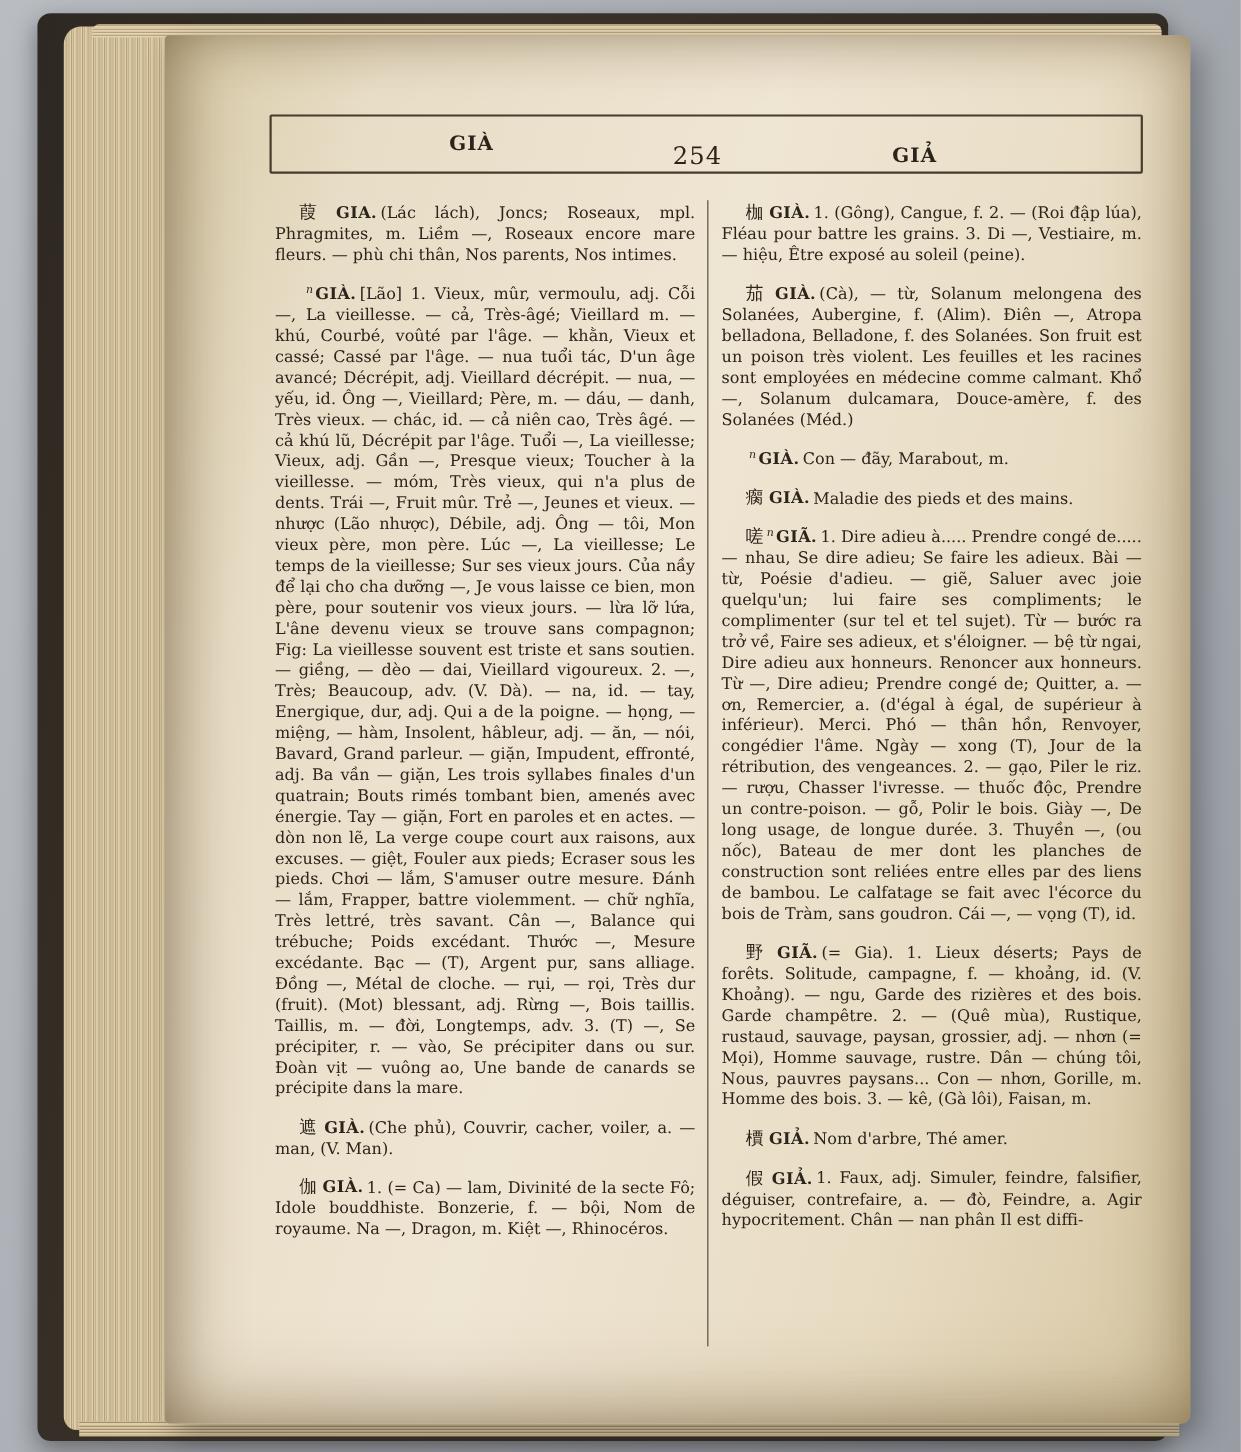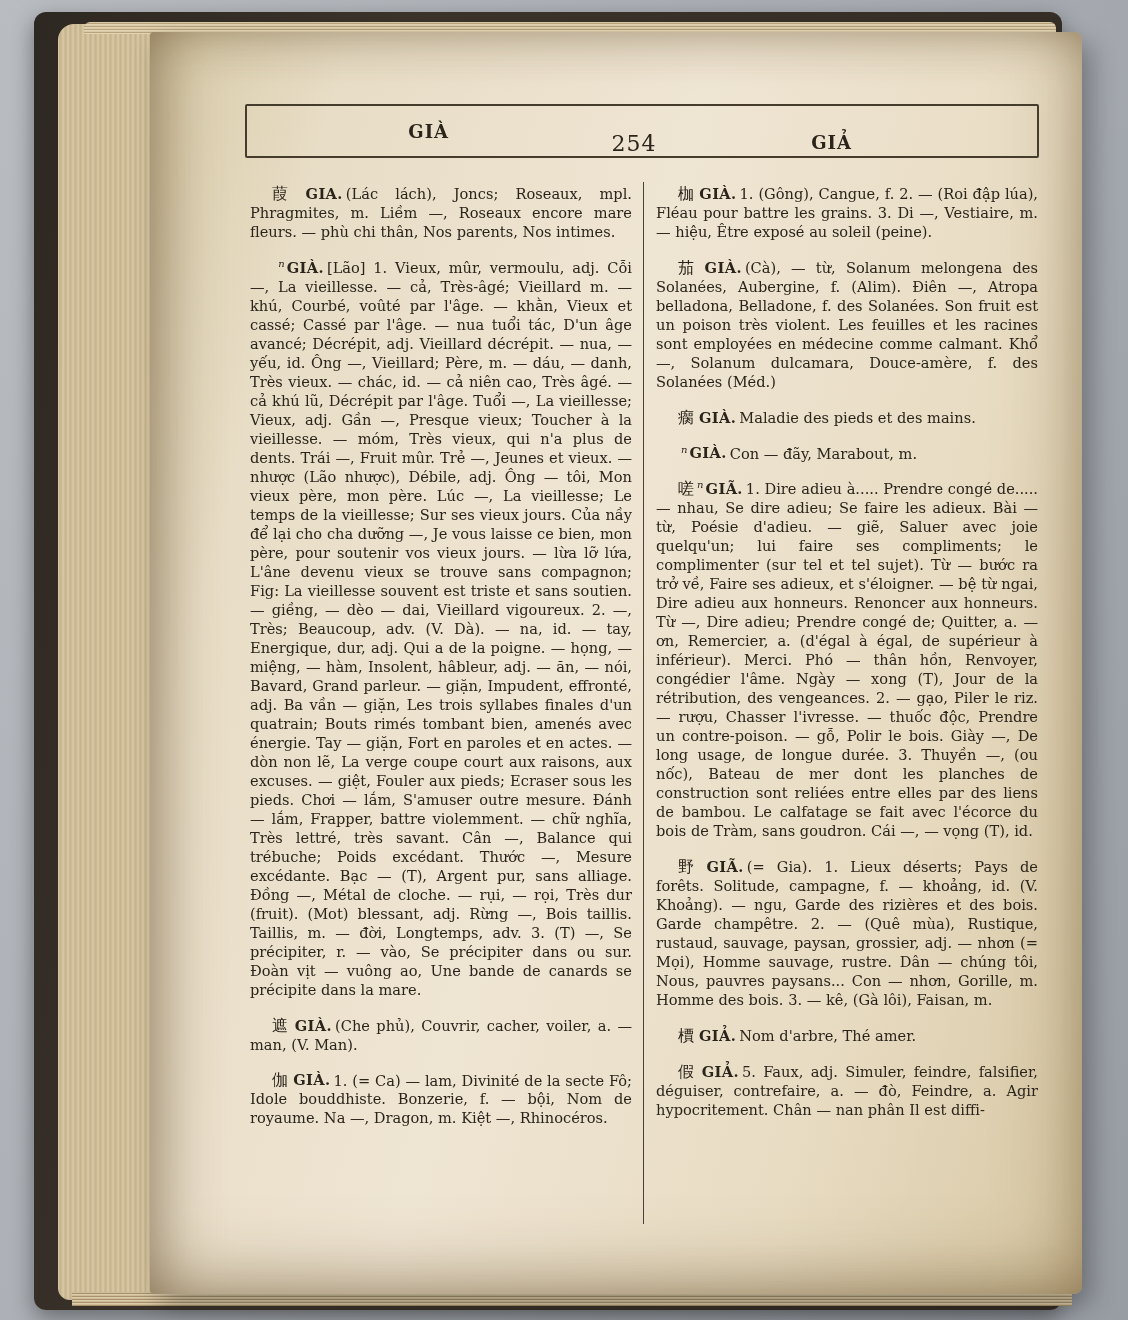--- a/index.html
+++ b/index.html
@@ -78,29 +78,29 @@
 
       <div class="divider"></div>
 
       <div class="column">
 
 
           <p class="entry"><span class="hanzi">枷</span><span class="sup"></span><span class="head">GIÀ.</span><span class="body">1. (Gông), Cangue, f. 2. — (Roi đập lúa), Fléau pour battre les grains. 3. Di —, Vestiaire, m. — hiệu, Être exposé au soleil (peine).</span></p>
 
           <p class="entry"><span class="hanzi">茄</span><span class="sup"></span><span class="head">GIÀ.</span><span class="body">(Cà), — từ, Solanum melongena des Solanées, Aubergine, f. (Alim). Điên —, Atropa belladona, Belladone, f. des Solanées. Son fruit est un poison très violent. Les feuilles et les racines sont employées en médecine comme calmant. Khổ —, Solanum dulcamara, Douce-amère, f. des Solanées (Méd.)</span></p>
 
+          <p class="entry"><span class="hanzi">𦓅</span><span class="sup">n</span><span class="head">GIÀ.</span><span class="body">Con — đãy, Marabout, m.</span></p>
+
           <p class="entry"><span class="hanzi">瘸</span><span class="sup"></span><span class="head">GIÀ.</span><span class="body">Maladie des pieds et des mains.</span></p>
-
-          <p class="entry"><span class="hanzi">𦓅</span><span class="sup">n</span><span class="head">GIÀ.</span><span class="body">Con — đãy, Marabout, m.</span></p>
 
           <p class="entry"><span class="hanzi">嗟</span><span class="sup">n</span><span class="head">GIÃ.</span><span class="body">1. Dire adieu à..... Prendre congé de..... — nhau, Se dire adieu; Se faire les adieux. Bài — từ, Poésie d'adieu. — giẽ, Saluer avec joie quelqu'un; lui faire ses compliments; le complimenter (sur tel et tel sujet). Từ — bước ra trở về, Faire ses adieux, et s'éloigner. — bệ từ ngai, Dire adieu aux honneurs. Renoncer aux honneurs. Từ —, Dire adieu; Prendre congé de; Quitter, a. — ơn, Remercier, a. (d'égal à égal, de supérieur à inférieur). Merci. Phó — thân hồn, Renvoyer, congédier l'âme. Ngày — xong (T), Jour de la rétribution, des vengeances. 2. — gạo, Piler le riz. — rượu, Chasser l'ivresse. — thuốc độc, Prendre un contre-poison. — gỗ, Polir le bois. Giày —, De long usage, de longue durée. 3. Thuyền —, (ou nốc), Bateau de mer dont les planches de construction sont reliées entre elles par des liens de bambou. Le calfatage se fait avec l'écorce du bois de Tràm, sans goudron. Cái —, — vọng (T), id.</span></p>
 
           <p class="entry"><span class="hanzi">野</span><span class="sup"></span><span class="head">GIÃ.</span><span class="body">(= Gia). 1. Lieux déserts; Pays de forêts. Solitude, campagne, f. — khoảng, id. (V. Khoảng). — ngu, Garde des rizières et des bois. Garde champêtre. 2. — (Quê mùa), Rustique, rustaud, sauvage, paysan, grossier, adj. — nhơn (= Mọi), Homme sauvage, rustre. Dân — chúng tôi, Nous, pauvres paysans... Con — nhơn, Gorille, m. Homme des bois. 3. — kê, (Gà lôi), Faisan, m.</span></p>
 
           <p class="entry"><span class="hanzi">檟</span><span class="sup"></span><span class="head">GIẢ.</span><span class="body">Nom d'arbre, Thé amer.</span></p>
 
 
-          <p class="entry"><span class="hanzi">假</span><span class="sup"></span><span class="head">GIẢ.</span><span class="body">5. Faux, adj. Simuler, feindre, falsifier, déguiser, contrefaire, a. — đò, Feindre, a. Agir hypocritement. Chân — nan phân Il est diffi-</span></p>
+          <p class="entry"><span class="hanzi">假</span><span class="sup"></span><span class="head">GIẢ.</span><span class="body">1. Faux, adj. Simuler, feindre, falsifier, déguiser, contrefaire, a. — đò, Feindre, a. Agir hypocritement. Chân — nan phân Il est diffi-</span></p>
         </div>
 
     </div>
   </div>
 </div>
 
 </body></html>

